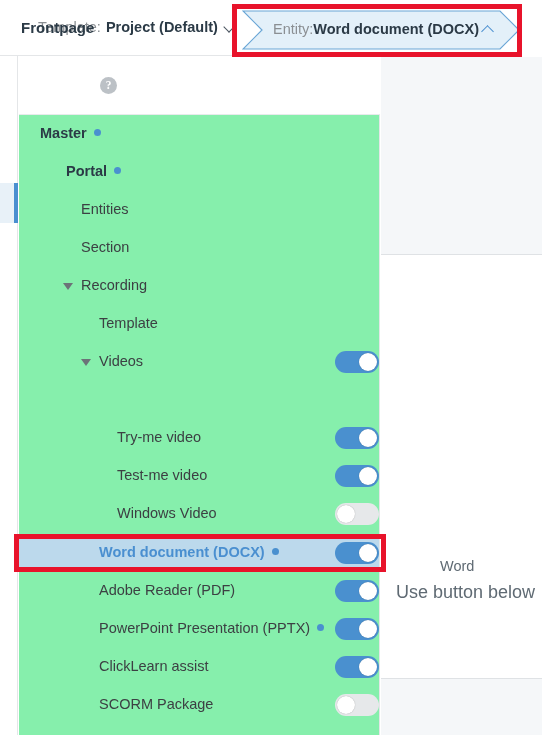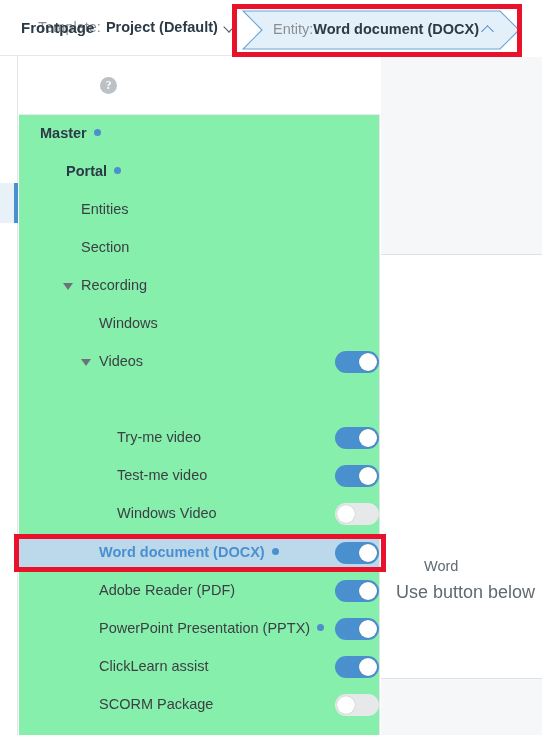--- a/index.html
+++ b/index.html
@@ -274,21 +274,21 @@
     left: 381px;
     top: 678px;
     width: 161px;
     height: 57px;
     background: #f5f7f9;
     border-top: 1px solid #dfe2e5;
     box-sizing: border-box;
   }
   #right-heading {
     position: absolute;
-    left: 424px;
+    left: 440px;
     top: 558px;
     font-size: 14.5px;
     color: #5f6a73;
     white-space: nowrap;
   }
   #right-subtext {
     position: absolute;
     left: 396px;
     top: 582px;
     font-size: 18px;
@@ -362,21 +362,21 @@
       <div class="tree-label" style="left: 62px;">Entities</div>
     </div>
     <div class="tree-row" style="top: 114px;">
       <div class="tree-label" style="left: 62px;">Section</div>
     </div>
     <div class="tree-row" style="top: 152px;">
       <div class="tri" style="left: 44px;"></div>
       <div class="tree-label" style="left: 62px;">Recording</div>
     </div>
     <div class="tree-row" style="top: 190px;">
-      <div class="tree-label" style="left: 80px;">Windows</div>
+      <div class="tree-label" style="left: 80px;">Template</div>
     </div>
     <div class="tree-row" style="top: 228px;">
       <div class="tri" style="left: 62px;"></div>
       <div class="tree-label" style="left: 80px;">Videos</div>
       <div class="toggle">
         <div class="knob"></div>
       </div>
     </div>
     <div class="tree-row" style="top: 304px;">
       <div class="tree-label" style="left: 98px;">Try-me video</div>

